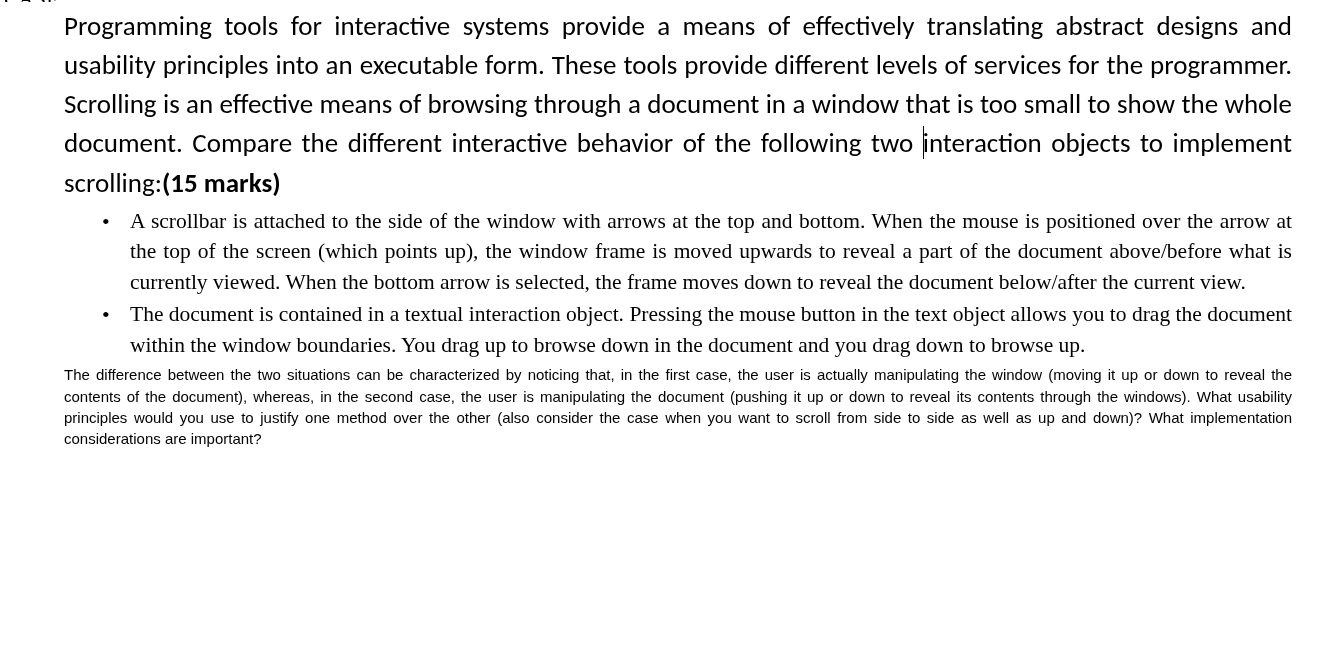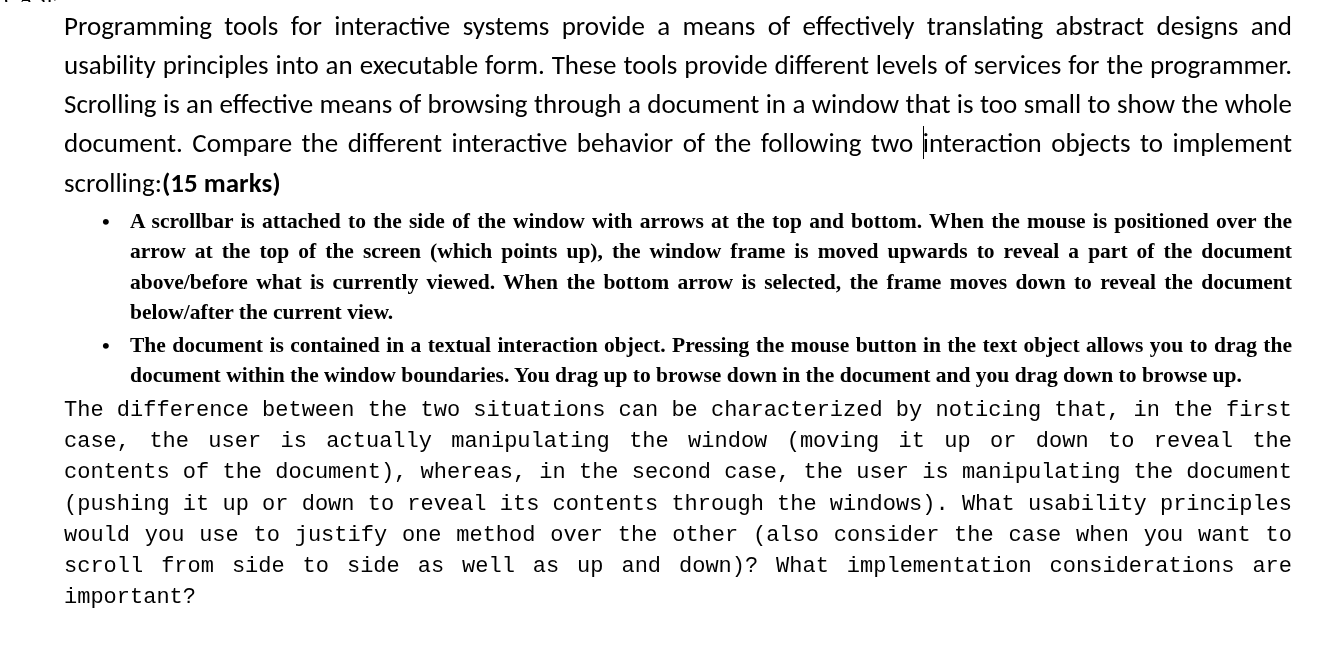--- a/index.html
+++ b/index.html
@@ -40,42 +40,41 @@
     display: inline-block;
     border-left: 1px solid #000;
     height: 1.25em;
     vertical-align: text-bottom;
     margin-right: -1px;
   }
   ul.bullets {
     list-style: none;
     margin: 0 0 4px 0;
     padding: 0 0 0 38px;
-    font-weight: bold;
   }
   ul.bullets > li {
     position: relative;
     font-family: Georgia, "Times New Roman", serif;
     font-size: 21.5px;
     line-height: 1.42;
     text-align: justify;
     margin: 0 0 2px 0;
     padding-left: 28px;
   }
   ul.bullets > li::before {
     content: "•";
     position: absolute;
     left: 0;
     top: 0;
     font-size: 22px;
     line-height: 1.42;
   }
   .closing-paragraph {
-    font-family: Liberation Mono, monospace;
-    font-size: 22px;
+    font-family: Liberation Sans, sans-serif;
+    font-size: 15px;
     line-height: 1.42;
     text-align: justify;
     margin: 0;
   }
 </style>
 </head>
 <body>
 
 <div class="page">
 

